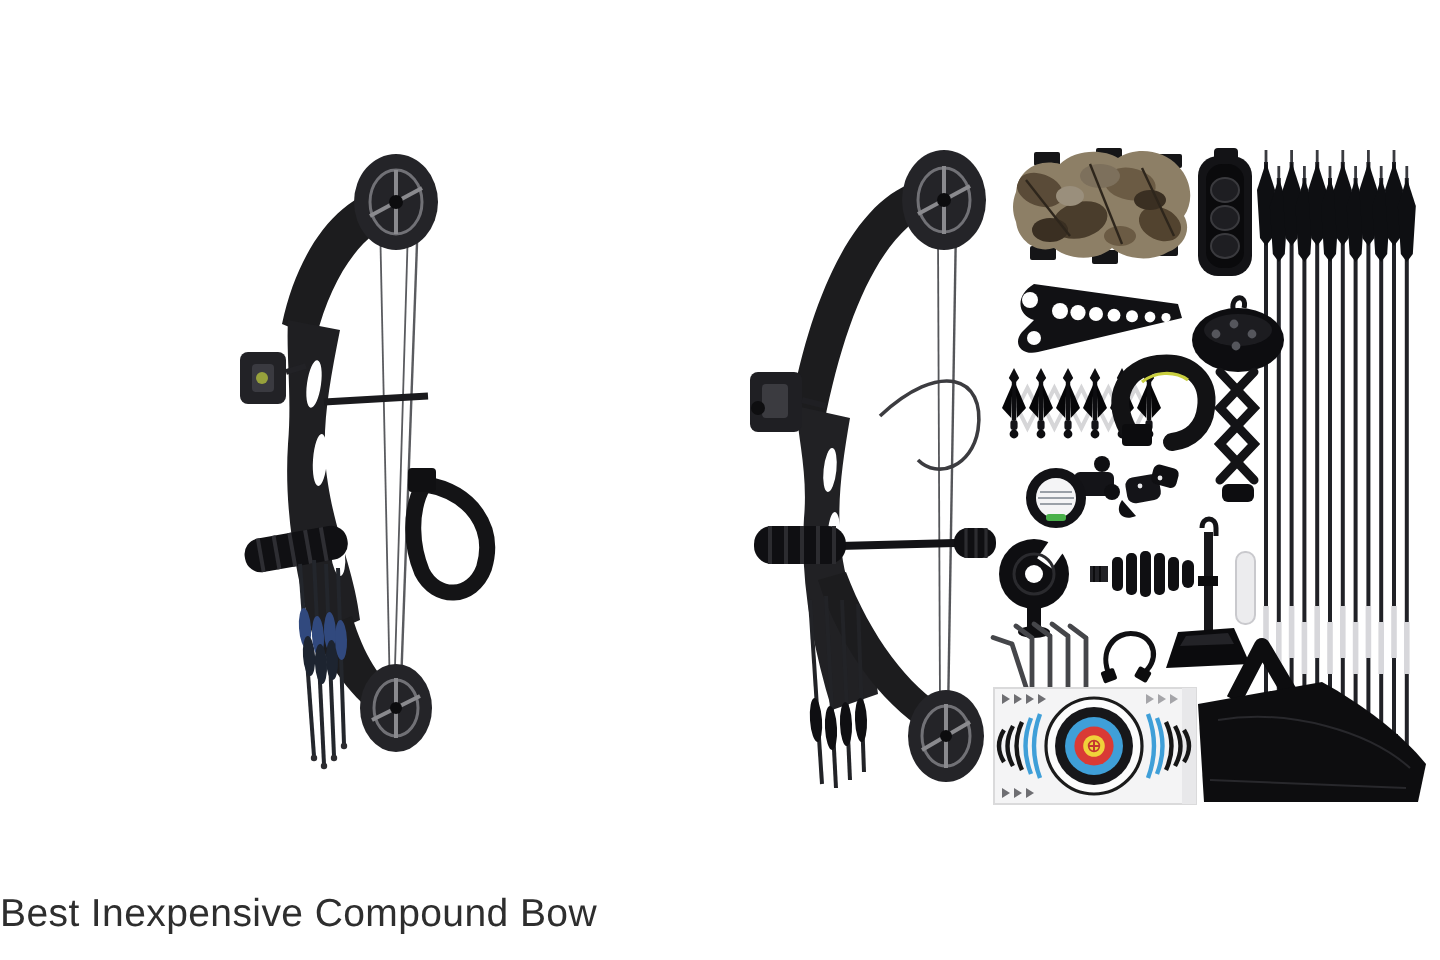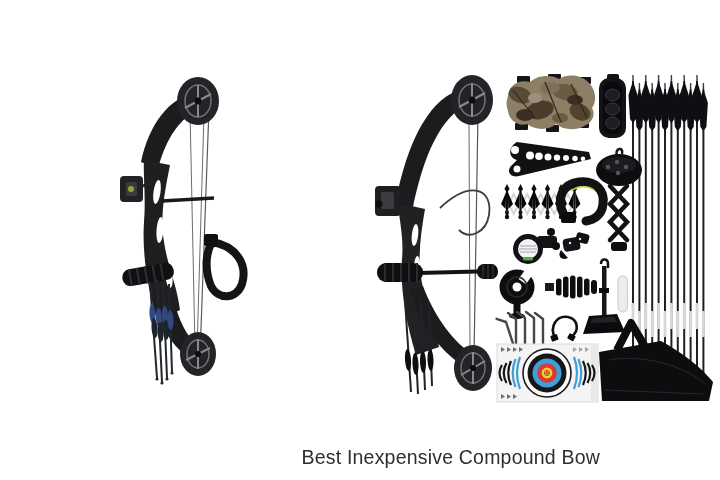--- a/index.html
+++ b/index.html
@@ -1,21 +1,21 @@
 <!DOCTYPE html>
 <html style="--page-bg: #ffffff; --caption-text: #2e2e2e; --bow-black: #1c1c1e; --camo-base: #8d7f66; --fletching-blue: #31497e; --sling-yellow: #c9cf3e; --target-yellow: #f0d23a; --target-red: #d93a35; --target-blue: #3f9fd8;"><head>
 <meta charset="utf-8">
 <style>
   html,body{margin:0;padding:0;}
   body{width:720px;height:480px;overflow:hidden;background:var(--page-bg,#fff);}
   .page{position:relative;width:720px;height:480px;background:var(--page-bg,#fff);}
   figure.product{position:absolute;margin:0;padding:0;}
   .product-left{left:100px;top:70px;}
   .product-right{left:365px;top:60px;}
-  .caption{position:absolute;left:12px;top:446px;width:588px;text-align:right;
+  .caption{position:absolute;left:0;top:446px;width:588px;text-align:left;
            font-family:"Liberation Sans",sans-serif;font-size:19.5px;
            color:var(--caption-text,#2e2e2e);letter-spacing:.2px;}
   .c-bow{fill:var(--bow-black,#1c1c1e);}
   .c-camo{fill:var(--camo-base,#8d7f66);}
   .c-fletch{fill:var(--fletching-blue,#31497e);}
   .c-sling-y{stroke:var(--sling-yellow,#c9cf3e);}
   .c-tyellow{fill:var(--target-yellow,#f0d23a);}
   .c-tred{fill:var(--target-red,#d93a35);}
   .c-tblue{fill:var(--target-blue,#3f9fd8);}
   .arc-blue{stroke:var(--target-blue,#3f9fd8);}

